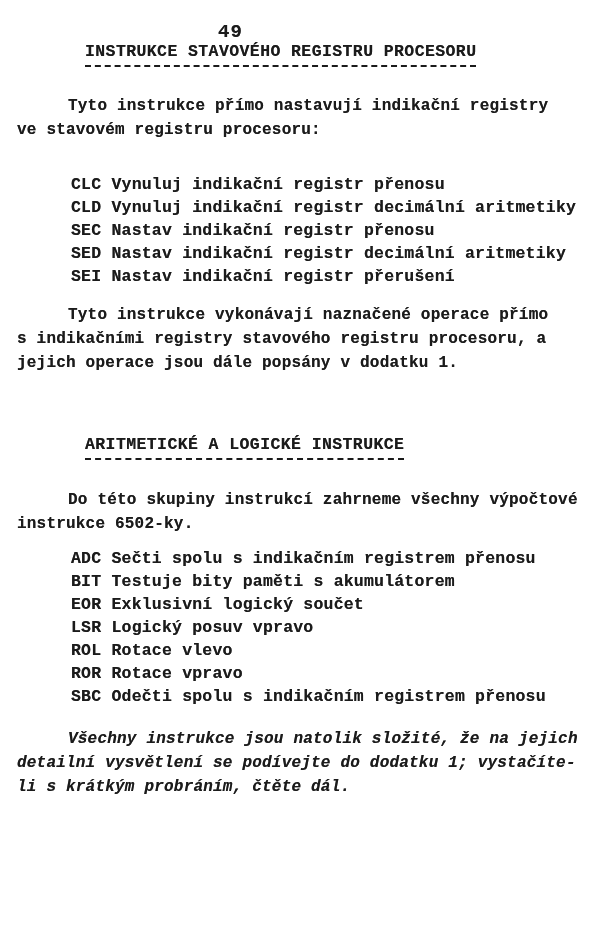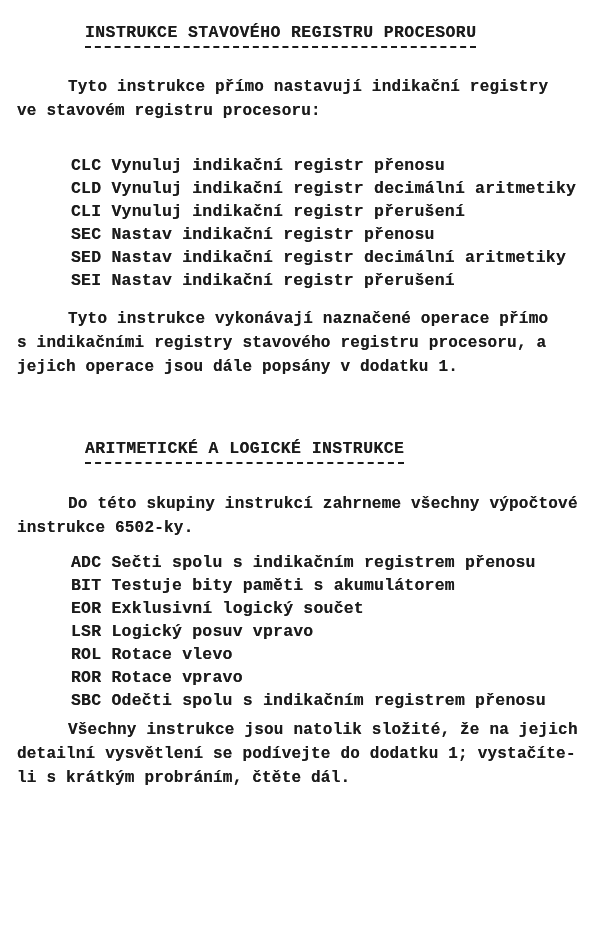--- a/index.html
+++ b/index.html
@@ -47,51 +47,51 @@
     font-size:16px;
     line-height:24px;
     letter-spacing:0.2px;
     white-space:nowrap;
   }
   .para .ln{display:block;}
   .para .ln-first{padding-left:51px;}
   .p-intro1{margin-top:27px;}
   .p-outro1{margin-top:15px;}
   .p-intro2{margin-top:28px;}
-  .p-outro2{margin-top:6px;}
+  .p-outro2{margin-top:19px;font-style:italic;}
   .inst-list{
     margin-left:71px;
     font-size:16.5px;
     line-height:23px;
     letter-spacing:0.2px;
   }
   .list1{margin-top:31px;}
   .list2{margin-top:11px;}
   .inst-row{white-space:nowrap;}
   .mn{display:inline;}
   .desc{display:inline;}
 </style>
 </head>
 <body>
 
 <div class="page">
 
+  <div class="page-number">49</div>
 
   <section class="sect">
     <h2 class="heading h1">INSTRUKCE STAVOVÉHO REGISTRU PROCESORU</h2>
 
     <p class="para p-intro1">
         <span class="ln ln-first">Tyto instrukce přímo nastavují indikační registry</span>
         <span class="ln">ve stavovém registru procesoru:</span>
       </p>
 
     <div class="inst-list list1">
       <div class="inst-row"><span class="mn">CLC</span> <span class="desc">Vynuluj indikační registr přenosu</span></div>
       <div class="inst-row"><span class="mn">CLD</span> <span class="desc">Vynuluj indikační registr decimální aritmetiky</span></div>
-      <div class="inst-row"><span class="mn">CLI</span> <span class="desc">Vynuluj indikační registr přerušení</span></div>
       <div class="inst-row"><span class="mn">SEC</span> <span class="desc">Nastav indikační registr přenosu</span></div>
       <div class="inst-row"><span class="mn">SED</span> <span class="desc">Nastav indikační registr decimální aritmetiky</span></div>
       <div class="inst-row"><span class="mn">SEI</span> <span class="desc">Nastav indikační registr přerušení</span></div>
     </div>
 
     <p class="para p-outro1">
         <span class="ln ln-first">Tyto instrukce vykonávají naznačené operace přímo</span>
         <span class="ln">s indikačními registry stavového registru procesoru, a</span>
         <span class="ln">jejich operace jsou dále popsány v dodatku 1.</span>
       </p>

